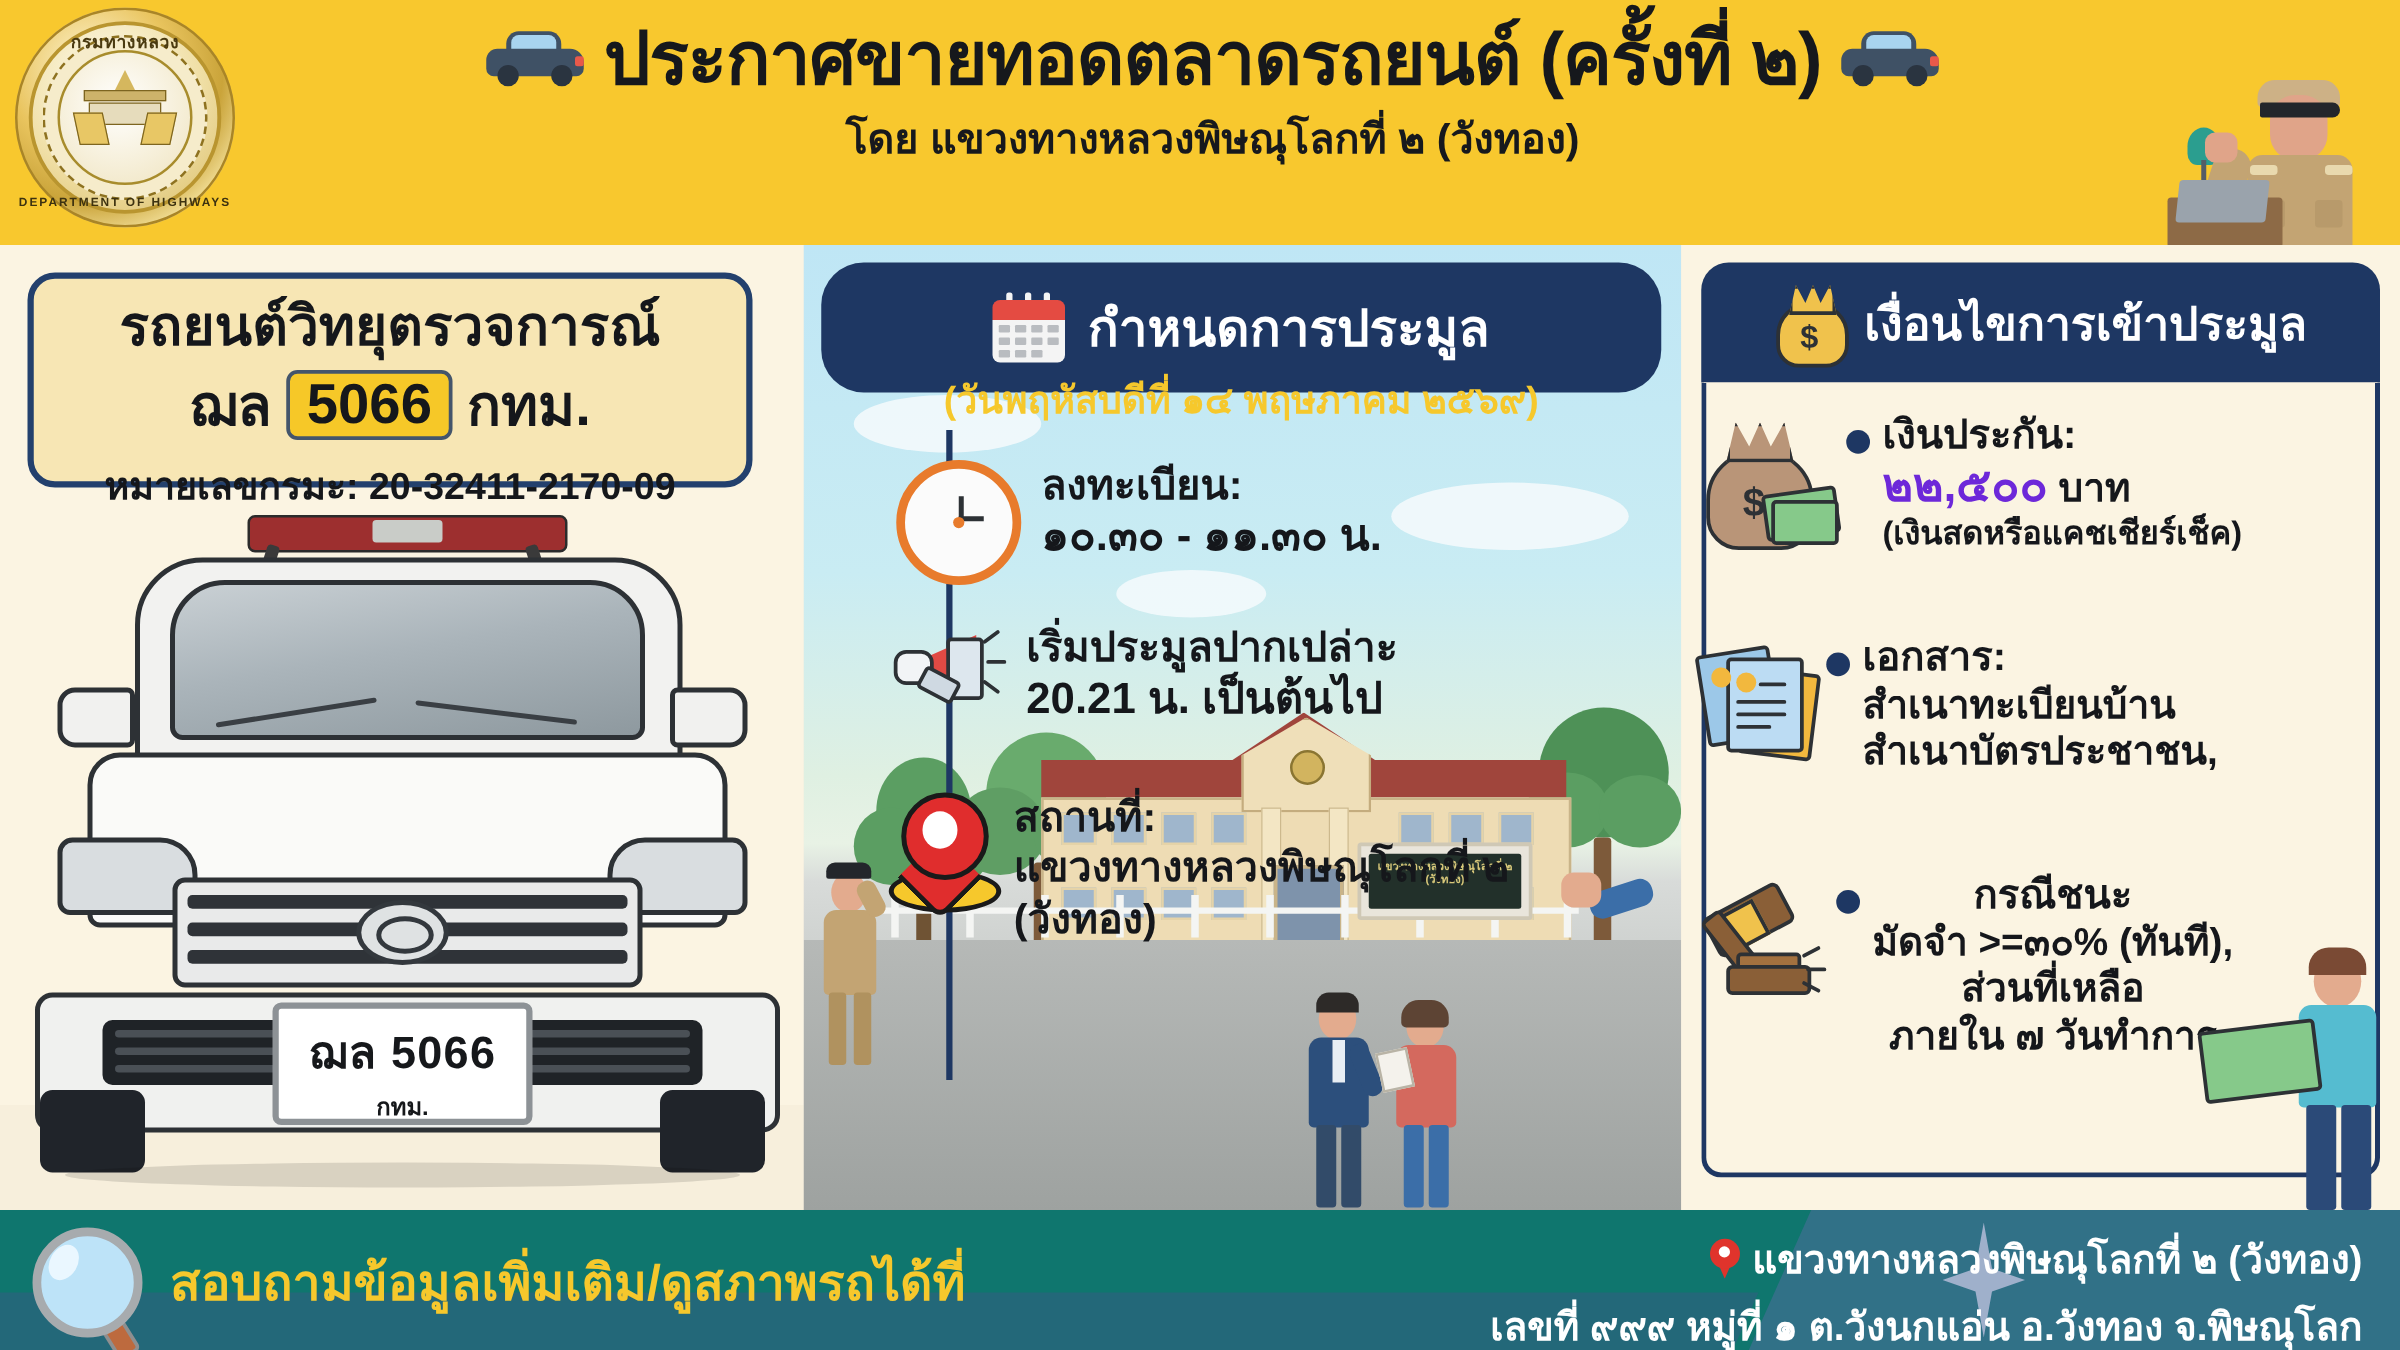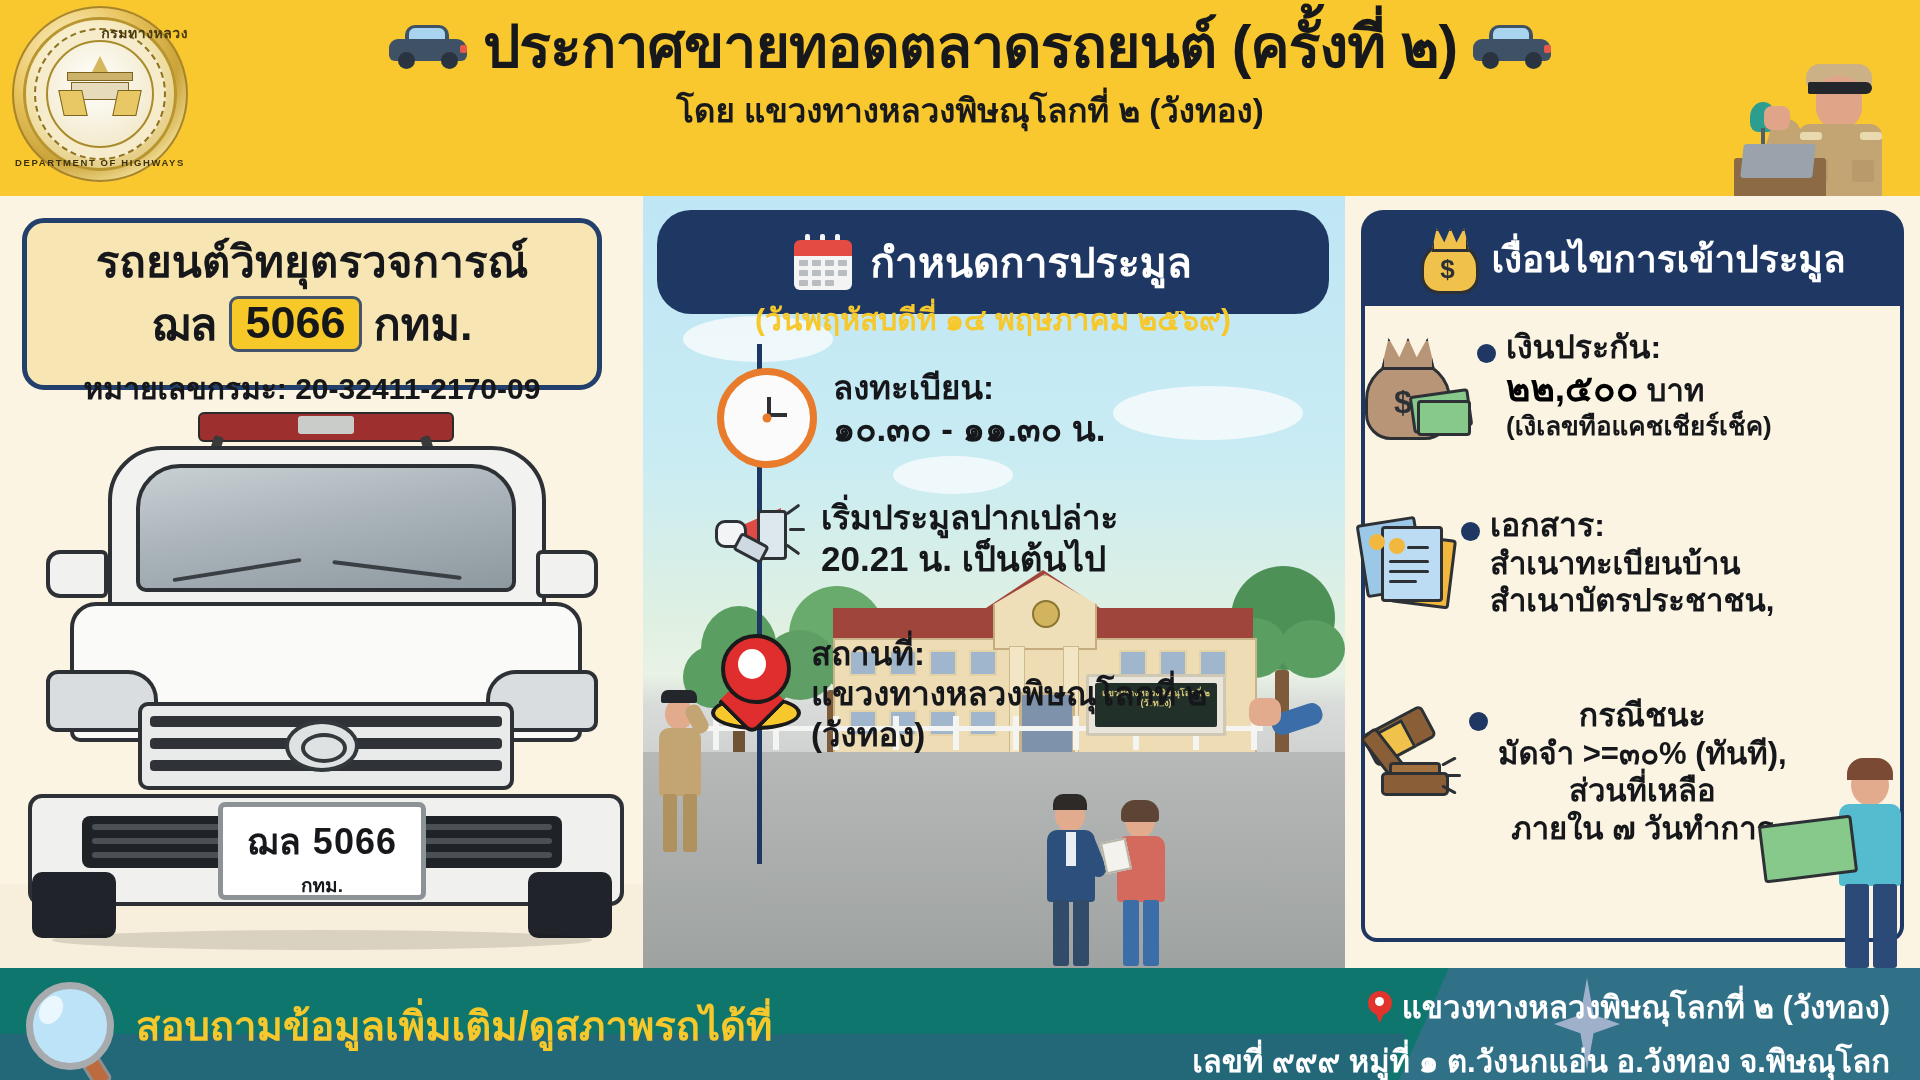--- a/index.html
+++ b/index.html
@@ -25,21 +25,21 @@
      background:radial-gradient(circle at 45% 40%,#ffffff,#efe3bd);border:2px solid #a88c2c;}
   .seal-emblem{position:absolute;left:50%;top:46%;transform:translate(-50%,-50%);width:74px;height:62px;}
   .seal-emblem .bar{position:absolute;left:4px;right:4px;top:16px;height:7px;background:#cdb36a;border:1px solid #7d6520;}
   .seal-emblem .bar2{position:absolute;left:8px;right:8px;top:26px;height:16px;background:#e6dcbc;border:1px solid #7d6520;}
   .seal-emblem .spire{position:absolute;left:50%;top:0;transform:translateX(-50%);width:0;height:0;
      border-left:8px solid transparent;border-right:8px solid transparent;border-bottom:16px solid #d5b75e;}
   .seal-emblem .wingL,.seal-emblem .wingR{position:absolute;top:34px;width:22px;height:24px;background:#e8c765;
      border:1px solid #7d6520;}
   .seal-emblem .wingL{left:-2px;transform:skewX(12deg);}
   .seal-emblem .wingR{right:-2px;transform:skewX(-12deg);}
-  .seal-top-text{position:absolute;left:0;right:0;top:16px;text-align:right;font-size:14px;color:#4a3a10;
+  .seal-top-text{position:absolute;left:0;right:0;top:16px;text-align:center;font-size:14px;color:#4a3a10;
      font-weight:bold;letter-spacing:.5px;}
   .seal-bot-text{position:absolute;left:0;right:0;bottom:14px;text-align:center;font-size:9.5px;color:#3d3210;
      font-weight:bold;letter-spacing:1.6px;}
 
   .header .titles{position:absolute;left:190px;top:14px;width:1560px;text-align:center;}
   .title-row{display:flex;align-items:center;justify-content:center;gap:16px;}
   .title-main{font-size:59px;font-weight:bold;color:#16181c;letter-spacing:-1px;line-height:1.12;white-space:nowrap;}
   .title-sub{margin-top:4px;font-size:33px;font-weight:bold;color:#17191d;}
 
   
@@ -199,21 +199,21 @@
   .moneybag .knot{position:absolute;left:12px;top:0;width:32px;height:18px;background:#f0c24c;border:3px solid #2d3135;
      clip-path:polygon(0 100%,14% 0,34% 60%,50% 0,66% 60%,86% 0,100% 100%);}
   .moneybag .ds{position:absolute;left:50%;top:26px;transform:translateX(-50%);font-size:26px;font-weight:bold;color:#2d3135;}
 
   .rcard-body{position:absolute;left:16px;top:110px;width:543px;height:636px;background:#fbf4e2;
      border:4px solid #1e3763;border-top:none;border-radius:0 0 16px 16px;box-sizing:border-box;}
 
   .cond{position:absolute;display:flex;align-items:flex-start;gap:10px;}
   .cond .bullet{width:19px;height:19px;border-radius:50%;background:#1e3763;flex:0 0 auto;margin-top:16px;}
   .cond .ctxt{font-size:31px;font-weight:bold;color:#15171b;line-height:1.21;}
-  .cond .ctxt .red{color:#000000;font-size:37px;margin-top:48px;}
+  .cond .ctxt .red{color:#6d28d9;font-size:37px;margin-top:48px;}
   .cond .ctxt .sm{font-size:26px;}
   .cond .ctxt .hd{font-size:32px;}
 
   .docs-ic{position:relative;width:92px;height:92px;flex:0 0 auto;}
   .docs-ic .p3{position:absolute;left:34px;top:24px;width:54px;height:64px;background:#f2b83e;border:3px solid #2d3135;border-radius:4px;transform:rotate(7deg);}
   .docs-ic .p1{position:absolute;left:2px;top:8px;width:54px;height:68px;background:#9cc8e8;border:3px solid #2d3135;border-radius:4px;transform:rotate(-9deg);}
   .docs-ic .p2{position:absolute;left:22px;top:14px;width:56px;height:70px;background:#bcdcf3;border:3px solid #2d3135;border-radius:4px;}
   .docs-ic .av{position:absolute;left:30px;top:24px;width:16px;height:16px;border-radius:50%;background:#f2b83e;}
   .docs-ic .ln{position:absolute;left:28px;height:3px;background:#2d3135;border-radius:2px;}
 
@@ -556,21 +556,21 @@
             <div class="billL" style="left:52px;top:58px;width:54px;height:32px;transform:rotate(-8deg)"></div>
             <div class="billR" style="left:58px;top:66px;width:48px;height:30px;"></div>
           </div>
           <div class="bullet"></div>
           <div class="ctxt">
             <div class="hd">เงินประกัน:</div>
             <div>
               <span class="red">๒๒,๕๐๐</span>
               <span>บาท</span>
             </div>
-            <div class="sm">(เงิเลขทือแคชเชียร์เช็ค)</div>
+            <div class="sm">(เงินสดหรือแคชเชียร์เช็ค)</div>
           </div>
         </div>
 
         <div class="cond" style="left:-6px;top:200px;">
           <div class="docs-ic" style="margin-top:6px">
             <div class="p3"></div>
               <div class="p1"></div>
               <div class="p2"></div>
             <div class="av" style="left:10px;top:22px;transform:rotate(-9deg)"></div>
             <div class="av" style="left:30px;top:26px"></div>

